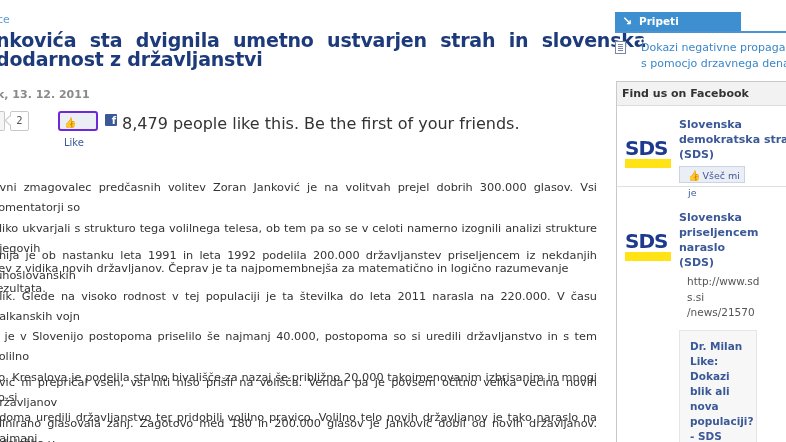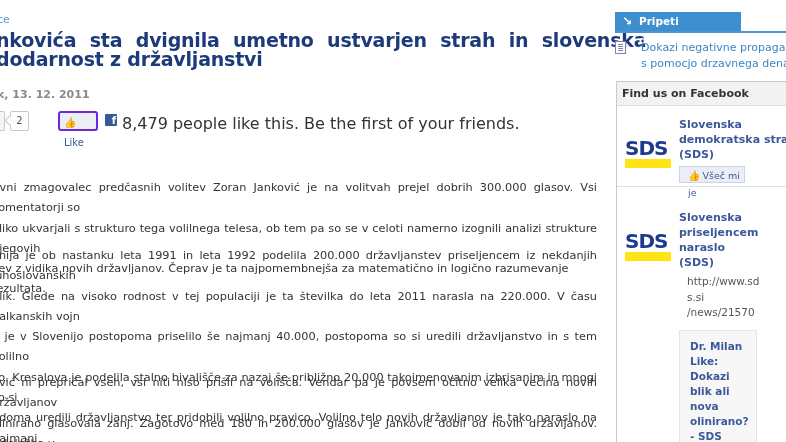--- a/index.html
+++ b/index.html
@@ -184,20 +184,20 @@
         <div>s.si</div>
         <div>/news/21570</div>
       </div>
       <div class="post-card">
         <div class="post-title">
           <div>Dr. Milan</div>
           <div>Like:</div>
           <div>Dokazi</div>
           <div>blik ali</div>
           <div>nova</div>
-          <div>olinirano?</div>
+          <div>populaciji?</div>
           <div>- SDS</div>
         </div>
 
       </div>
     </div>
   </div>
 </div>
 
 </body></html>

